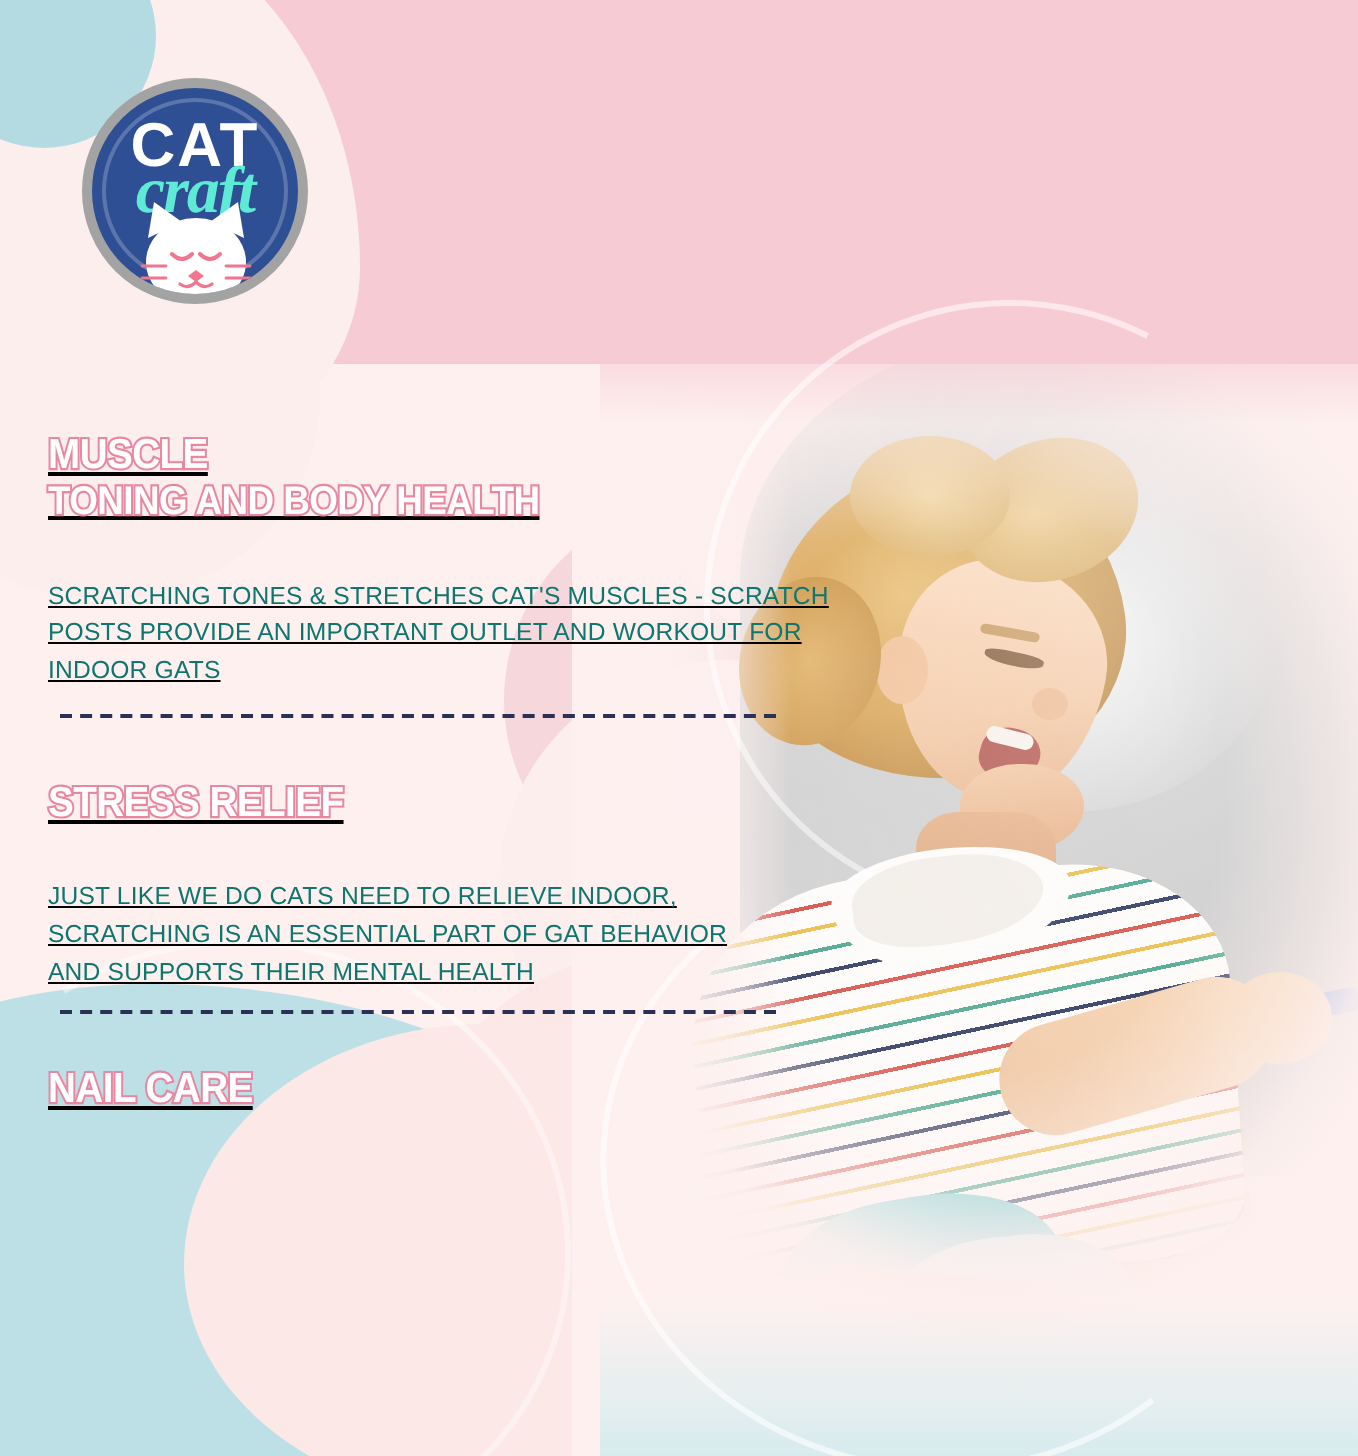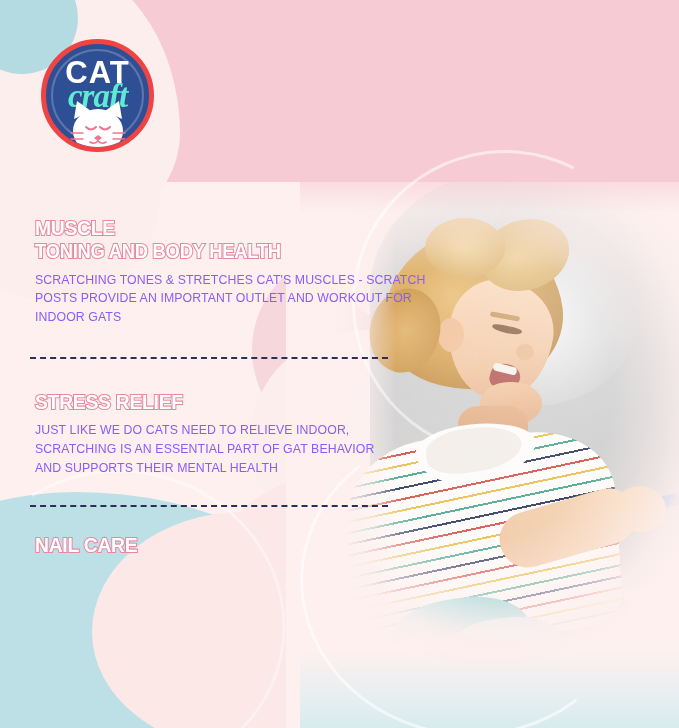--- a/index.html
+++ b/index.html
@@ -372,21 +372,21 @@
   .arc-2 { left: 300px; top: 430px; width: 330px; height: 300px; border-color: transparent transparent rgba(255,255,255,.6) rgba(255,255,255,.55); transform: rotate(6deg); }
   .arc-3 { left: -40px; top: 470px; width: 320px; height: 300px; border-color: rgba(255,255,255,.45) rgba(255,255,255,.4) transparent transparent; transform: rotate(12deg); }
 
   
   .logo {
     position: absolute;
     left: 41px; top: 39px;
     width: 113px; height: 113px;
     border-radius: 50%;
     background: #2f4f95;
-    border: 5px solid #ef4444;
+    border: 5px solid #a3a3a3;
     box-sizing: border-box;
     overflow: hidden;
   }
   .logo-ring {
     position: absolute;
     left: 5px; top: 5px; right: 5px; bottom: 5px;
     border-radius: 50%;
     border: 2px solid rgba(255,255,255,.22);
   }
   .logo-cat {
@@ -428,47 +428,47 @@
     font-family: "Liberation Sans", sans-serif;
     font-style: italic;
     font-weight: bold;
     font-size: 12.6px;
     line-height: 1.55;
     letter-spacing: .2px;
     color: #232c4f;
   }
 
   
-  .section { position: absolute; left: 35px; }
+  .section { position: absolute; left: 24px; text-decoration: underline; }
   .sec-1 { top: 216px; }
   .sec-2 { top: 390px; }
   .sec-3 { top: 533px; }
 
   .heading {
     font-family: "Liberation Sans", sans-serif;
     font-weight: bold;
     font-size: 21px;
     line-height: 1.16;
     letter-spacing: -0.3px;
     color: #ffffff;
     transform: scaleX(.92);
     transform-origin: left center;
     -webkit-text-stroke: 2.2px #e8879f;
     paint-order: stroke fill;
     white-space: nowrap;
   }
   .heading.small { font-size: 20px; }
 
   .body-text {
-    margin-top: 7px;
+    margin-top: 25px;
     font-family: "Liberation Sans", sans-serif;
     font-size: 12.3px;
     line-height: 1.52;
     letter-spacing: .1px;
-    color: #8b5cf6;
+    color: #0f766e;
     white-space: pre-line;
   }
 
   
   .divider {
     position: absolute;
     left: 30px;
     width: 358px;
     height: 0;
     border-top: 2px dashed #2a3155;

